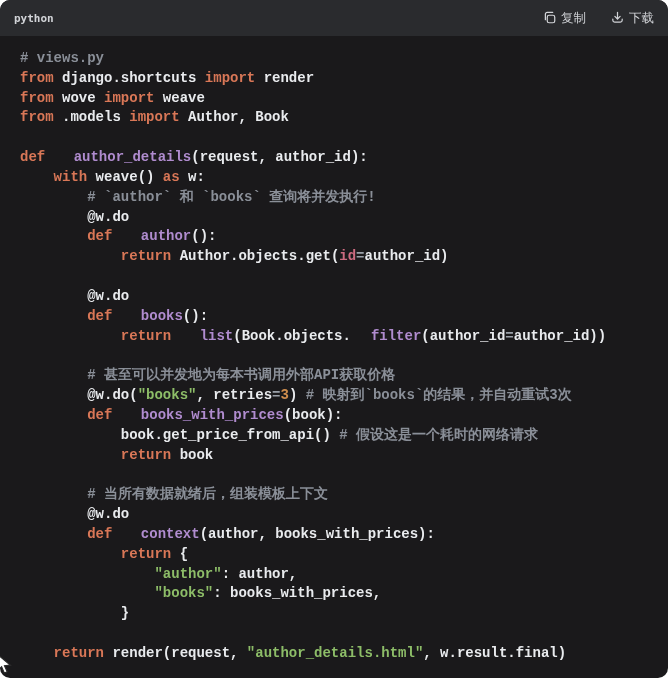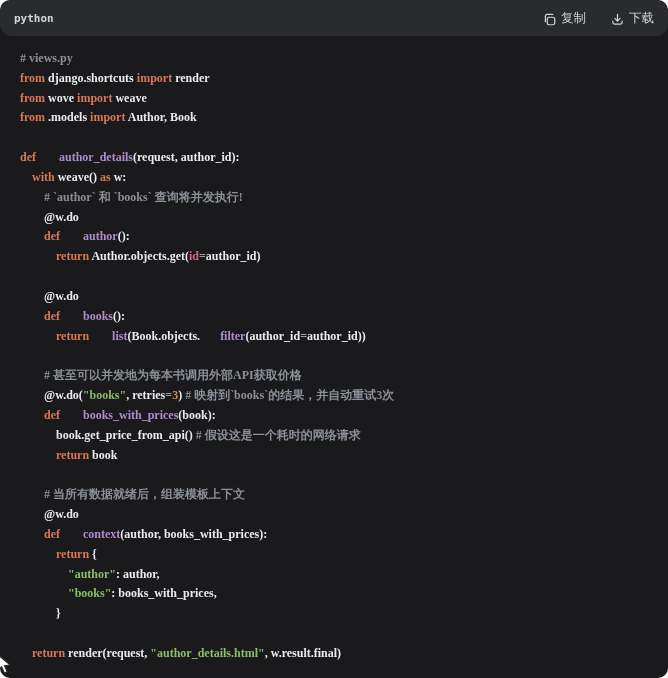--- a/index.html
+++ b/index.html
@@ -15,40 +15,39 @@
     border-radius:10px;
     overflow:hidden;
     background:var(--code-bg,#1a191b);
   }
   .hdr{
     height:36px;
     background:var(--header-bg,#2a2b2e);
     display:flex;align-items:center;justify-content:space-between;
     padding:0 14px;
     box-sizing:border-box;
-    border-radius:12px;
   }
   .lang{
     font-family:"DejaVu Sans Mono", monospace;
     font-size:11px;font-weight:600;
     color:var(--header-fg,#d2d4d8);
   }
   .actions{display:flex;align-items:center;gap:24px;}
   .actbtn{
-    display:flex;align-items:flex-end;gap:4px;
+    display:flex;align-items:flex-start;gap:4px;
     background:none;border:none;padding:0;margin:0;
     color:var(--header-fg,#d2d4d8);
     font-family:"Liberation Sans", sans-serif;
     font-size:12.5px;
     cursor:pointer;
   }
   .actbtn svg{display:block;}
   .code{
-    font-family:Liberation Serif, serif;
-    font-size:12px;
+    font-family:Liberation Mono, monospace;
+    font-size:14px;
     font-weight:600;
     line-height:19.83px;
     color:var(--fg,#e9ebee);
     padding:13px 8px 0 20px;
     white-space:pre;
   }
   .code-line{min-height:19.83px;}
   .tok-pln{color:var(--fg,#e9ebee);}
   .tok-kw{color:var(--kw,#d97757);}
   .tok-fn{color:var(--fn,#b08ccf);margin-left:20px;}

